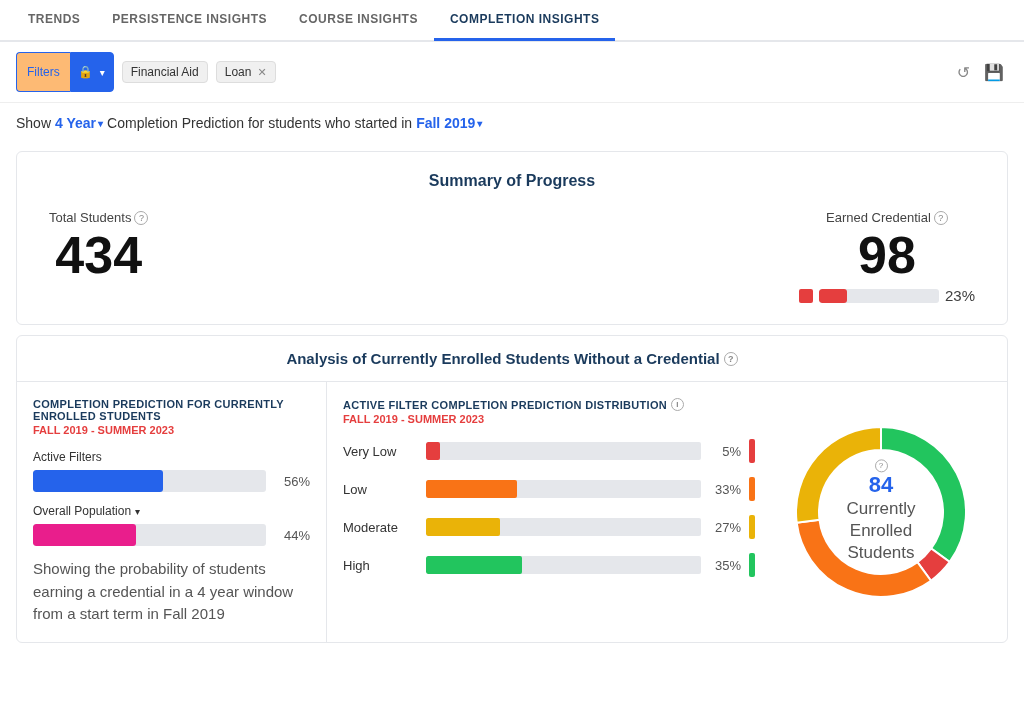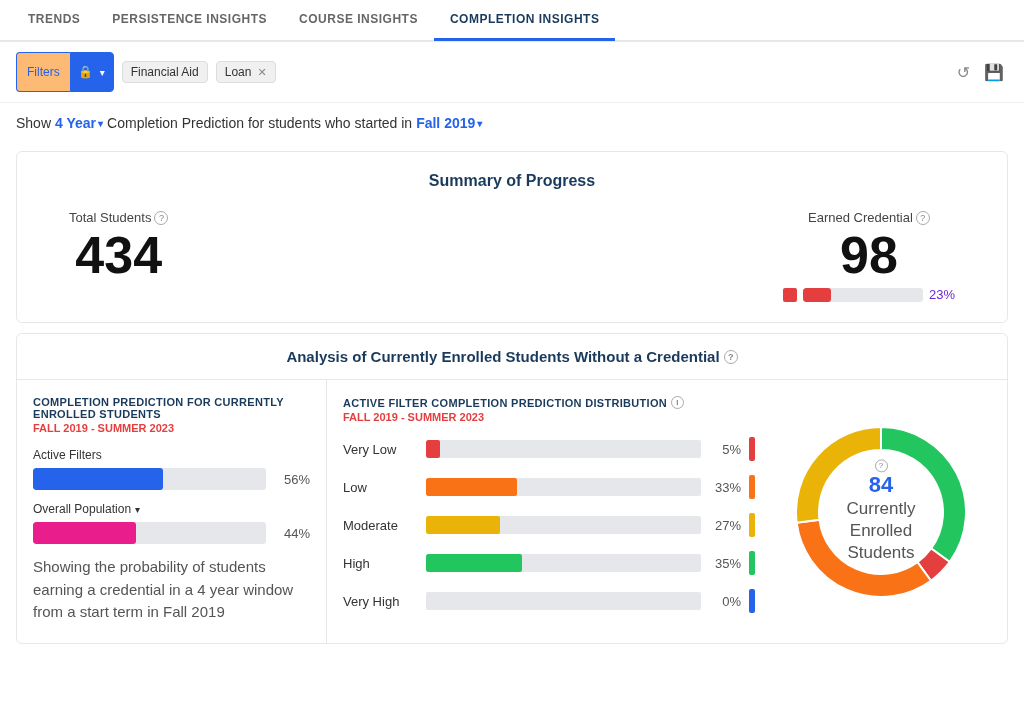--- a/index.html
+++ b/index.html
@@ -14,30 +14,30 @@
     .filter-tag-close { cursor: pointer; color: #888; font-size: 11px; margin-left: 2px; }
     .filter-bar-right { margin-left: auto; display: flex; gap: 6px; }
     .icon-btn { border: none; background: none; cursor: pointer; color: #888; font-size: 16px; padding: 2px 4px; }
 
     
     .show-row { padding: 12px 16px; font-size: 14px; color: #333; display: flex; align-items: center; gap: 4px; }
     .dropdown-link { color: #2563eb; font-weight: 600; cursor: pointer; display: inline-flex; align-items: center; gap: 2px; }
     .dropdown-arrow { font-size: 10px; }
 
     
-    .summary-section { border: 1px solid #e5e7eb; border-radius: 6px; margin: 8px 16px; padding: 20px 52px; }
+    .summary-section { border: 1px solid #e5e7eb; border-radius: 6px; margin: 8px 16px; padding: 20px 32px; }
     .summary-title { text-align: center; font-weight: 700; font-size: 16px; color: #1a3a5c; margin-bottom: 20px; }
     .summary-stats { display: flex; justify-content: space-between; align-items: flex-start; }
     .stat-block { text-align: center; }
     .stat-label { font-size: 13px; color: #444; margin-bottom: 4px; display: flex; align-items: center; justify-content: center; gap: 3px; }
     .stat-number { font-size: 52px; font-weight: 800; color: #111; line-height: 1; }
     .progress-row { display: flex; align-items: center; gap: 6px; margin-top: 6px; }
     .progress-bar-container { width: 120px; height: 14px; background: #e5e7eb; border-radius: 3px; overflow: hidden; }
     .progress-bar-fill { height: 100%; background: #e53e3e; border-radius: 3px; }
-    .progress-pct { font-size: 13px; color: #6d28d9; }
+    .progress-pct { font-size: 15px; color: #404040; }
     .help-icon { display: inline-flex; align-items: center; justify-content: center; width: 14px; height: 14px; border-radius: 50%; border: 1px solid #aaa; font-size: 9px; color: #888; cursor: pointer; }
 
     
     .analysis-section { border: 1px solid #e5e7eb; border-radius: 6px; margin: 10px 16px 0; }
     .analysis-header { text-align: center; padding: 14px; font-weight: 700; font-size: 15px; color: #1a3a5c; border-bottom: 1px solid #e5e7eb; display: flex; align-items: center; justify-content: center; gap: 4px; }
     .analysis-body { display: flex; }
 
     
     .left-panel { width: 310px; border-right: 1px solid #e5e7eb; padding: 16px; }
     .panel-title { font-size: 11px; font-weight: 700; color: #1a3a5c; text-transform: uppercase; letter-spacing: 0.3px; margin-bottom: 2px; }
@@ -215,28 +215,20 @@
       <div class="dist-color-bar" style="background:#eab308;"></div>
     </div>
             <div class="dist-row">
       <span class="dist-label">High</span>
       <div class="dist-bar-bg">
         <div style="width:35%;height:100%;background:#22c55e;border-radius:2px;"></div>
       </div>
       <span class="dist-pct">35%</span>
       <div class="dist-color-bar" style="background:#22c55e;"></div>
     </div>
-            <div class="dist-row">
-      <span class="dist-label">Very High</span>
-      <div class="dist-bar-bg">
-        <div style="width:0%;height:100%;background:#2563eb;border-radius:2px;"></div>
-      </div>
-      <span class="dist-pct">0%</span>
-      <div class="dist-color-bar" style="background:#2563eb;"></div>
-    </div>
           </div>
       </div>
 
       <div class="donut-container">
         <svg width="200" height="200" viewBox="0 0 200 200">
 
           <g id="donut-segments">
               <path d="M 100 15 A 85 85 0 0 1 168.76644452187054 149.96174644486018 L 150.15905365124675 136.4426856421333 A 62 62 0 0 0 100 38 Z" fill="#22c55e" stroke="#fff" stroke-width="2"></path>
               <path d="M 168.76644452187054 149.96174644486018 A 85 85 0 0 1 149.96174644486024 168.7664445218705 L 136.44268564213334 150.15905365124672 A 62 62 0 0 0 150.15905365124675 136.4426856421333 Z" fill="#e53e3e" stroke="#fff" stroke-width="2"></path>
               <path d="M 149.96174644486024 168.7664445218705 A 85 85 0 0 1 15.670250388269395 110.65332485296588 L 38.48888851850238 107.77066048098688 A 62 62 0 0 0 136.44268564213334 150.15905365124672 Z" fill="#f97316" stroke="#fff" stroke-width="2"></path>

